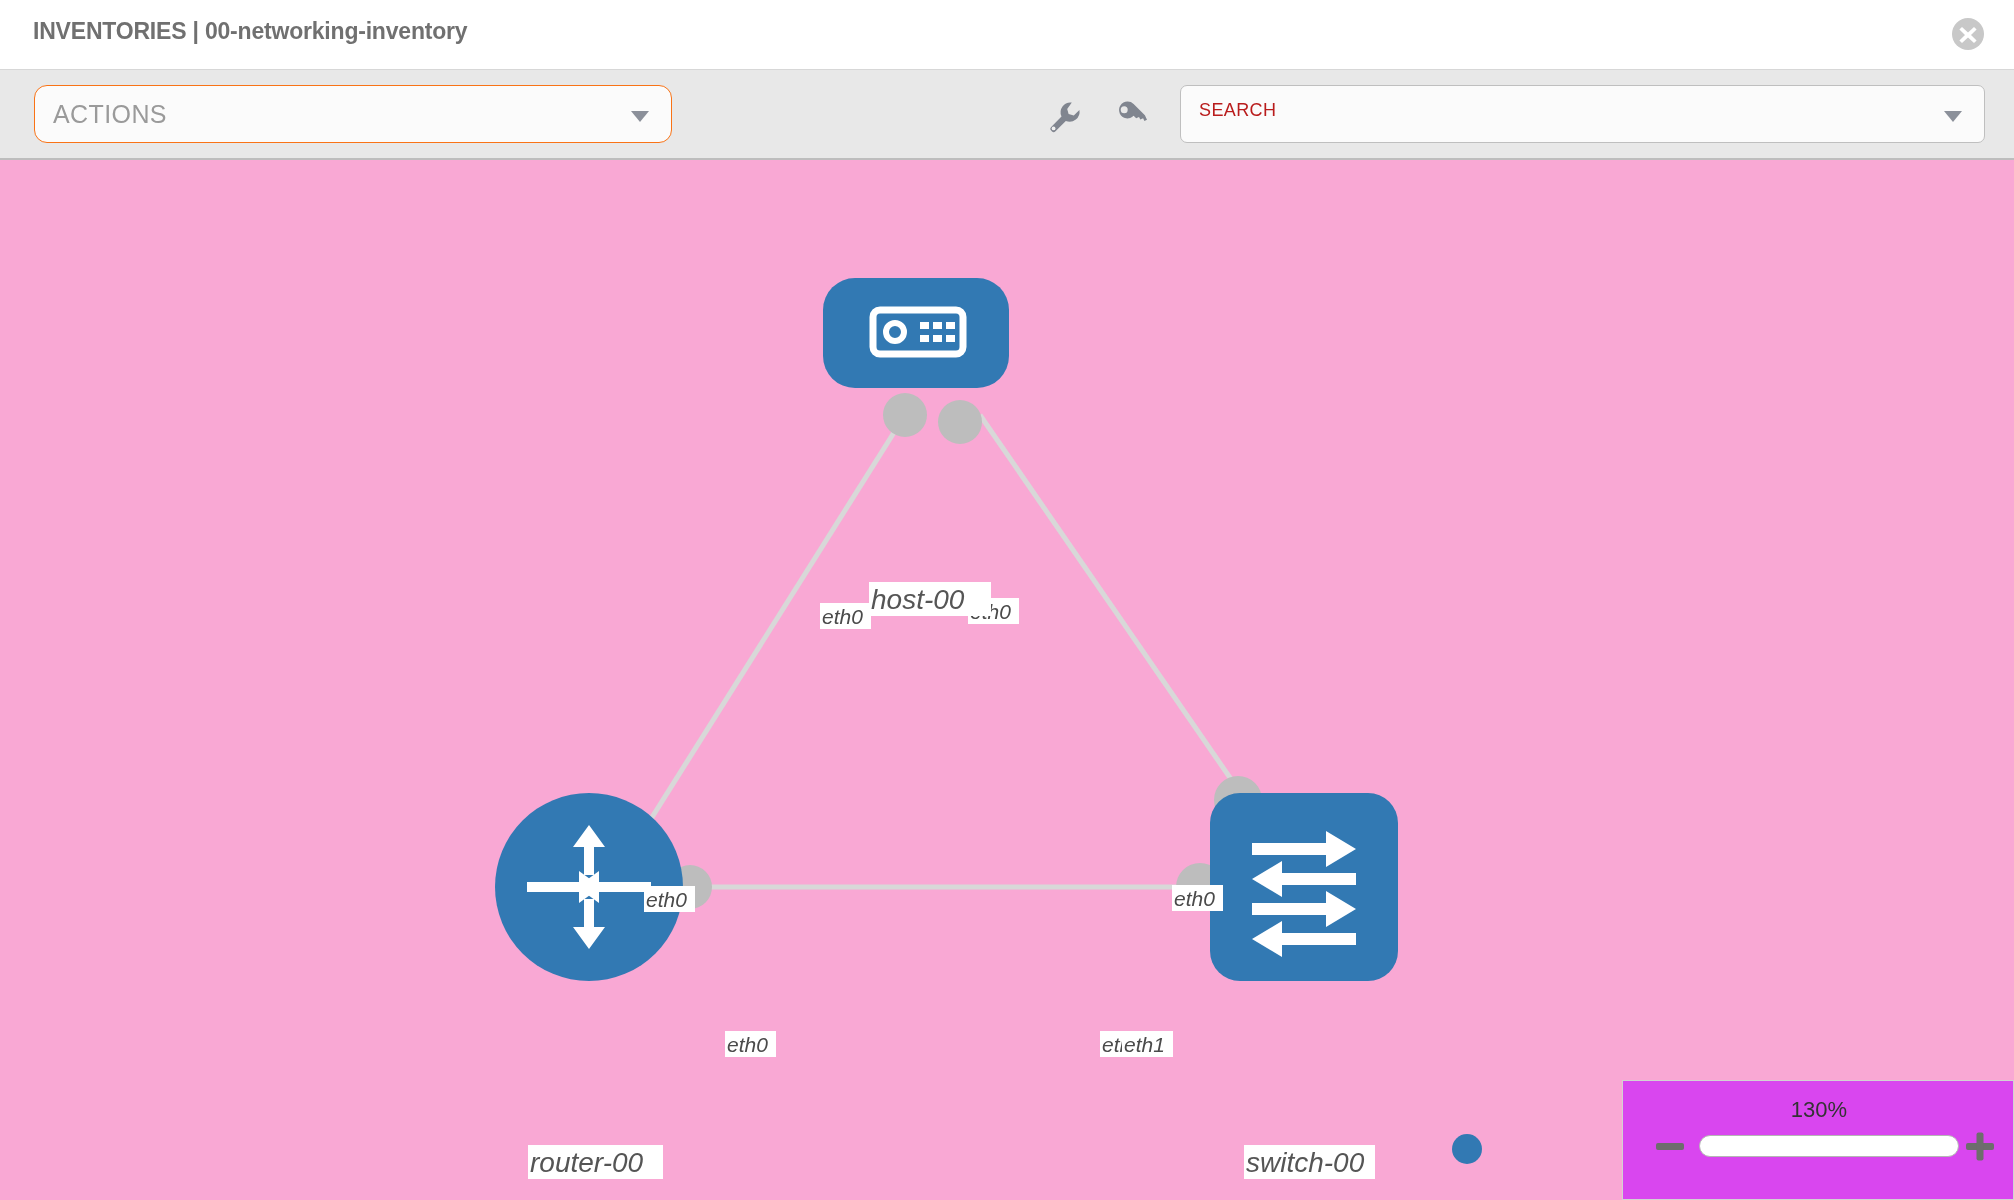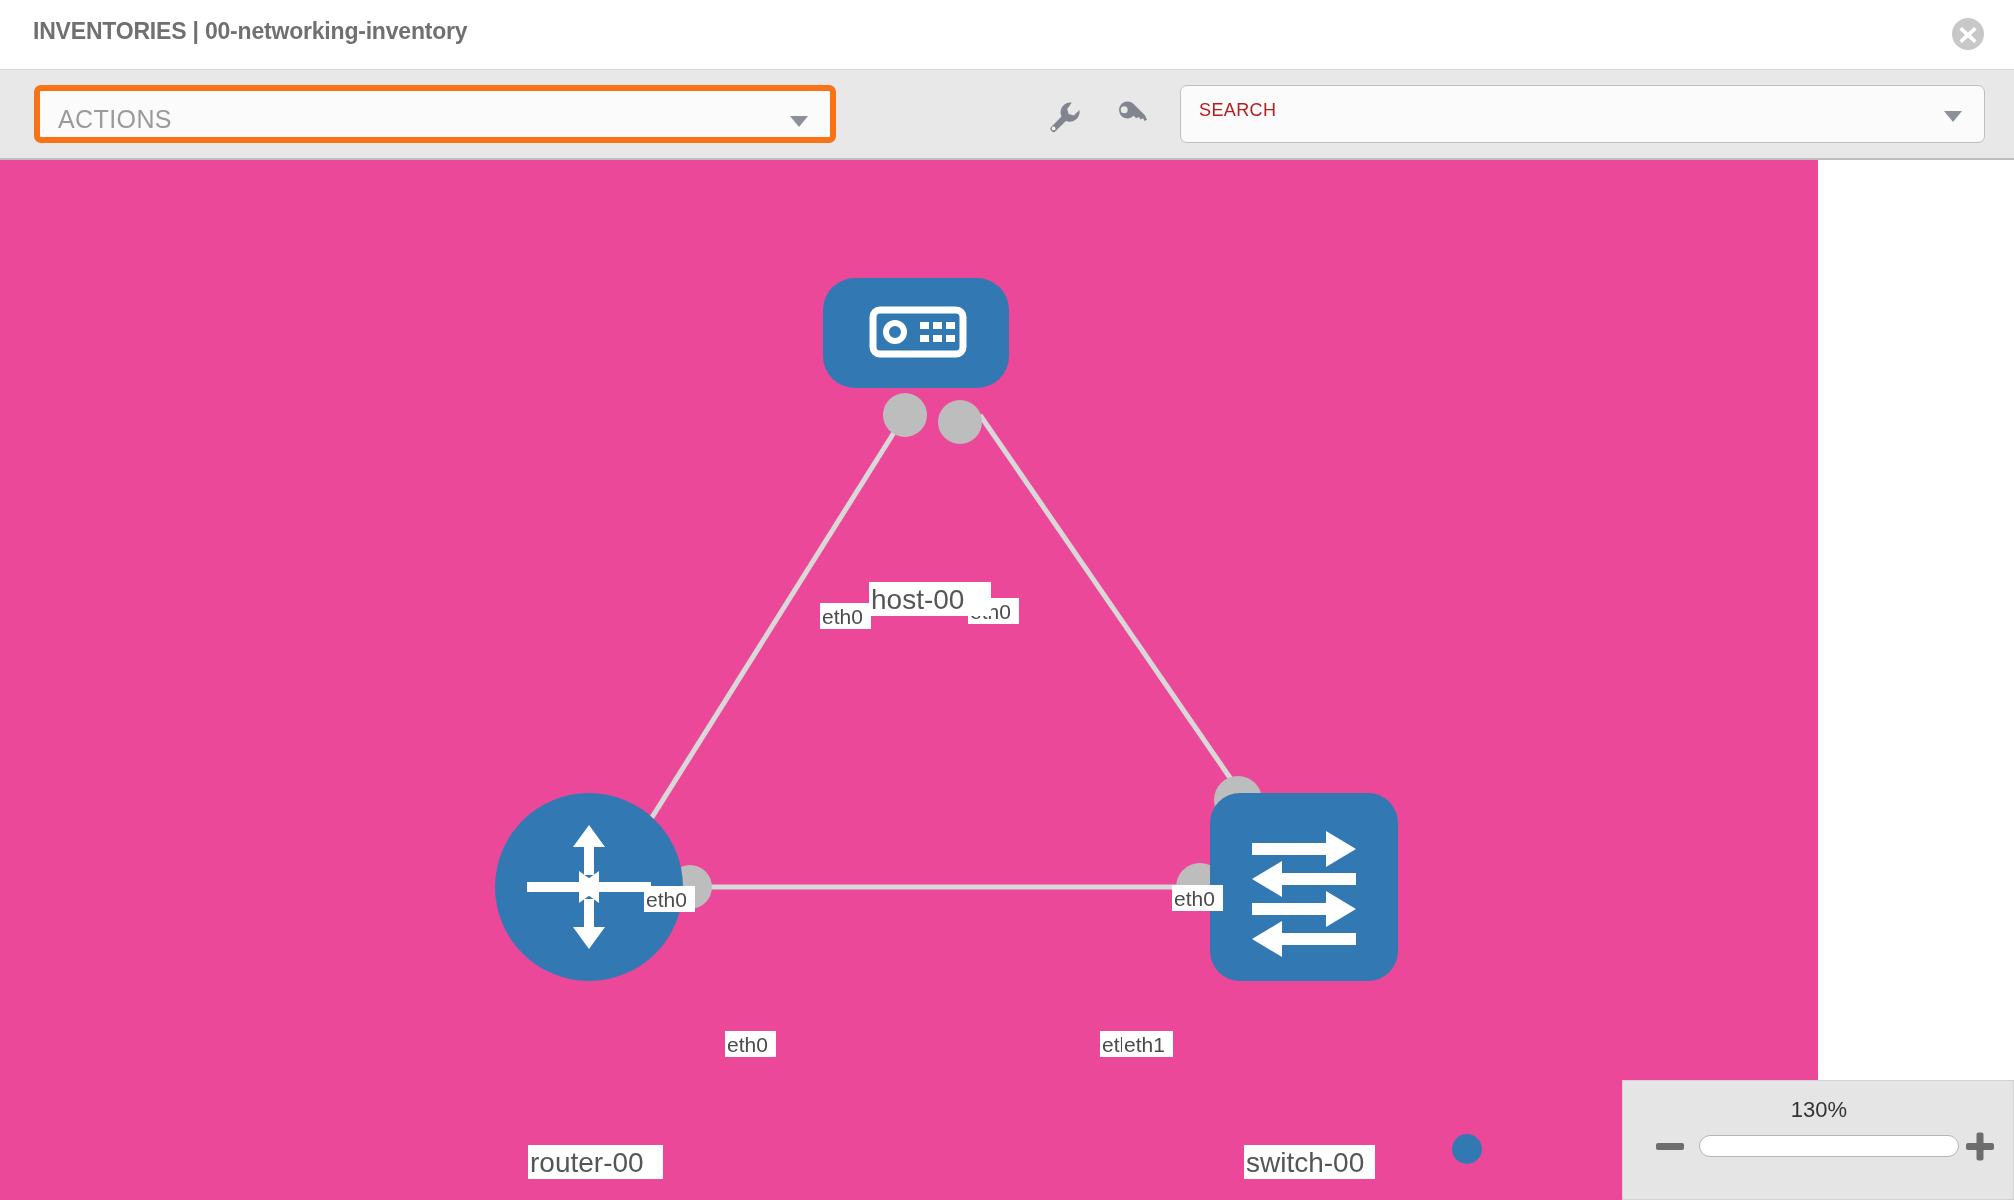--- a/index.html
+++ b/index.html
@@ -48,25 +48,25 @@
     left: 0; top: 70px;
     width: 2014px;
     height: 90px;
     background: #e8e8e8;
     border-bottom: 2px solid #bdbdbd;
   }
   .actions-select {
     position: absolute;
     left: 34px;
     top: 15px;
-    width: 802px;
+    width: 638px;
     height: 58px;
     background: #fbfbfb;
-    border: 6px solid #f97316;
-    border-radius: 7px;
+    border: 1px solid #f97316;
+    border-radius: 13px;
     cursor: pointer;
   }
   .actions-label {
     position: absolute;
     left: 18px;
     top: 14px;
     font-size: 25px;
     color: #9a9a9a;
     letter-spacing: 0.4px;
   }
@@ -106,24 +106,25 @@
     top: 14px;
     font-size: 18px;
     color: #b91c1c;
     letter-spacing: 0.4px;
   }
 
   
   .canvas {
     position: absolute;
     left: 0; top: 160px;
-    width: 1818px;
+    width: 2014px;
     height: 1040px;
-    background: #ec4899;
+    background: #f9a8d4;
     overflow: hidden;
+    font-style: italic;
   }
   .canvas svg { display: block; }
 
   .edge-line { stroke: #d8d8d8; stroke-width: 5; fill: none; }
   .port { fill: #bdbdbd; }
   .node-shape { fill: #3279b3; }
   .node-glyph { fill: #ffffff; }
 
   .edge-label-bg { fill: #ffffff; }
   .edge-label-text {
@@ -138,21 +139,21 @@
     font-size: 28px;
   }
 
   
   .zoom-panel {
     position: absolute;
     left: 1622px;
     top: 1080px;
     width: 392px;
     height: 120px;
-    background: #e5e5e5;
+    background: #d946ef;
     border: 1px solid #d2d2d2;
   }
   .zoom-value {
     position: absolute;
     top: 16px;
     left: 0;
     width: 392px;
     text-align: center;
     font-size: 22px;
     color: #333333;

